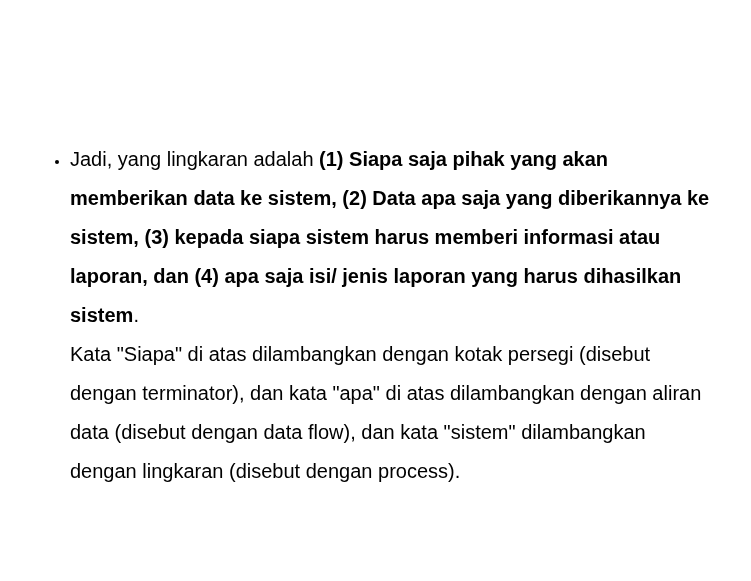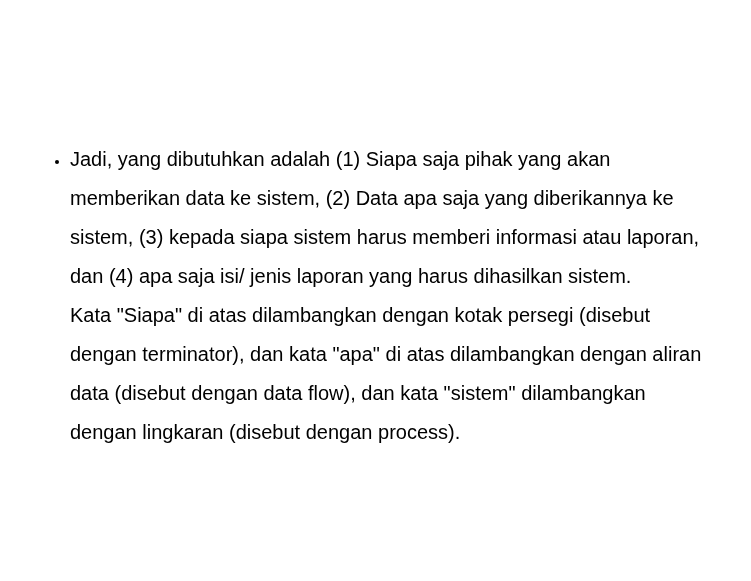--- a/index.html
+++ b/index.html
@@ -24,26 +24,26 @@
   }
   ul.bullet > li {
     font-size: 20px;
     line-height: 1.95;
     padding-left: 0;
     text-align: left;
   }
   ul.bullet > li::marker {
     font-size: 14px;
   }
-  .bold { font-weight: 400; }
+  .bold { font-weight: 700; }
 </style>
 </head>
 <body>
 
 <div class="page">
   <ul class="bullet">
     <li>
-      <span>Jadi, yang dibutuhkan adalah </span><span class="bold">(1) Siapa saja pihak yang akan memberikan data ke sistem, (2) Data apa saja yang diberikannya ke sistem, (3) kepada siapa sistem harus memberi informasi atau laporan, dan (4) apa saja isi/ jenis laporan yang harus dihasilkan sistem</span><span>.</span>
+      <span>Jadi, yang lingkaran adalah </span><span class="bold">(1) Siapa saja pihak yang akan memberikan data ke sistem, (2) Data apa saja yang diberikannya ke sistem, (3) kepada siapa sistem harus memberi informasi atau laporan, dan (4) apa saja isi/ jenis laporan yang harus dihasilkan sistem</span><span>.</span>
       <br>
       <span>Kata "Siapa" di atas dilambangkan dengan kotak persegi (disebut dengan terminator), dan kata "apa" di atas dilambangkan dengan aliran data (disebut dengan data flow), dan kata "sistem" dilambangkan dengan lingkaran (disebut dengan process).</span>
     </li>
   </ul>
 </div>
 
 </body></html>

